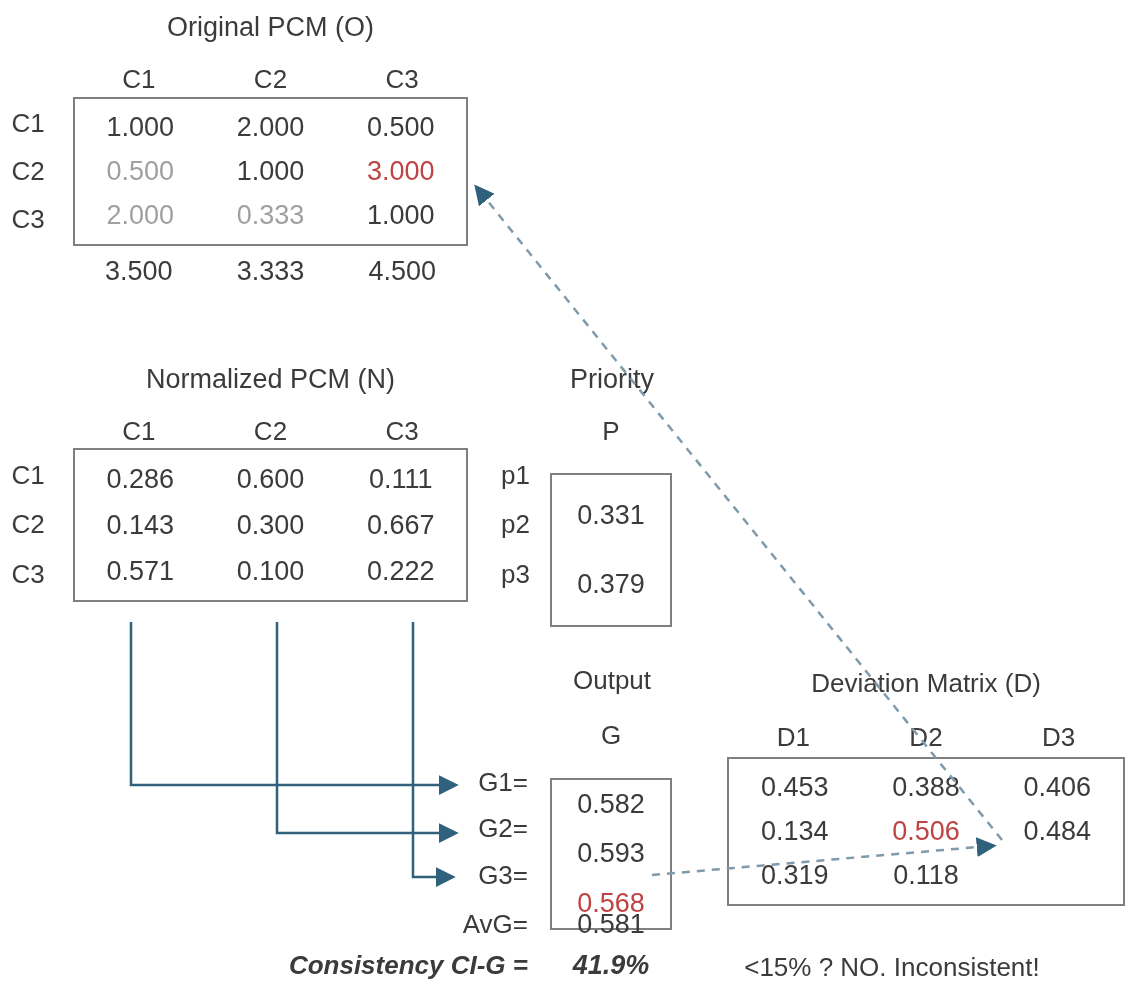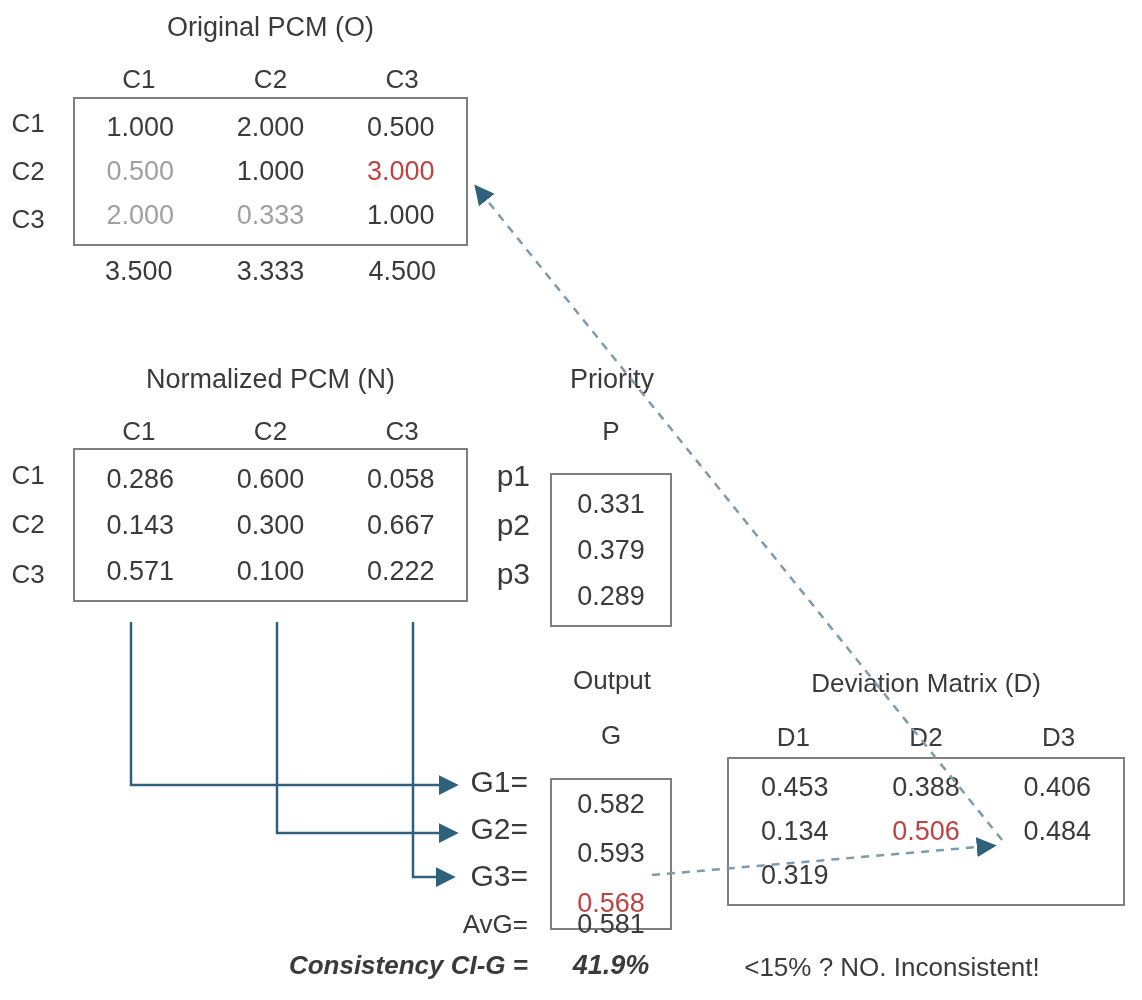--- a/index.html
+++ b/index.html
@@ -21,21 +21,21 @@
   .hdr-row span{text-align:center;align-self:center;}
   .hdr-one{position:absolute;display:flex;align-items:center;justify-content:center;font-size:26px;}
   .box{position:absolute;border:2px solid var(--border-gray);display:grid;
        grid-template-columns:repeat(3,1fr);grid-auto-rows:1fr;font-size:27px;box-sizing:border-box;padding:6px 0;}
   .box.one-col{grid-template-columns:1fr;margin-top:25px;}
   .cell{display:flex;align-items:center;justify-content:center;white-space:nowrap;}
   .muted{color:var(--muted-gray);}
   .red{color:var(--highlight-red);}
   .side-col{position:absolute;display:grid;grid-auto-rows:1fr;font-size:26px;box-sizing:border-box;padding:3px 0;}
   .side-col span{display:flex;align-items:center;justify-content:center;}
-  .label-col{position:absolute;display:grid;grid-auto-rows:1fr;font-size:30px;box-sizing:border-box;padding:6px 0;}
+  .label-col{position:absolute;display:grid;grid-auto-rows:1fr;font-size:26px;box-sizing:border-box;padding:6px 0;}
   .label-col span{display:flex;align-items:center;justify-content:flex-end;white-space:nowrap;}
   .line-label{position:absolute;display:flex;align-items:center;font-size:26px;white-space:nowrap;}
   .right{justify-content:flex-end;}
   .center{justify-content:center;}
   .bold{font-weight:bold;font-style:italic;}
   svg.overlay{position:absolute;left:0;top:0;z-index:10;pointer-events:none;}
   .solid-line{stroke:var(--arrow-teal);stroke-width:2.5;fill:none;}
   .dashed-line{stroke:var(--dashed-blue);stroke-width:2.5;fill:none;stroke-dasharray:8 7;}
 </style>
 </head>
@@ -85,21 +85,21 @@
 
   <div class="side-col" style="left:4px;top:448px;width:48px;height:154px">
     <span>C1</span>
     <span>C2</span>
     <span>C3</span>
   </div>
 
   <div class="box" style="left:73px;top:448px;width:395px;height:154px">
     <span class="cell">0.286</span>
     <span class="cell">0.600</span>
-    <span class="cell">0.058</span>
+    <span class="cell">0.111</span>
     <span class="cell">0.143</span>
     <span class="cell">0.300</span>
     <span class="cell">0.667</span>
     <span class="cell">0.571</span>
     <span class="cell">0.100</span>
     <span class="cell">0.222</span>
   </div>
 
   <div class="title" style="left:537px;top:364px;width:150px">Priority</div>
 
@@ -107,21 +107,20 @@
 
   <div class="label-col" style="left:478px;top:448px;width:52px;height:154px;padding:3px 0">
     <span>p1</span>
     <span>p2</span>
     <span>p3</span>
   </div>
 
   <div class="box one-col" style="left:550px;top:448px;width:122px;height:154px">
     <span class="cell">0.331</span>
     <span class="cell">0.379</span>
-    <span class="cell">0.289</span>
   </div>
 
   <div class="title" style="left:548px;top:665px;width:128px;font-size:26px">Output</div>
 
   <div class="hdr-one" style="left:550px;top:718px;width:122px;height:34px">G</div>
 
   <div class="label-col" style="left:418px;top:753px;width:110px;height:152px">
     <span>G1=</span>
     <span>G2=</span>
     <span>G3=</span>
@@ -148,20 +147,21 @@
   </div>
 
   <div class="box" style="left:727px;top:757px;width:398px;height:149px">
     <span class="cell">0.453</span>
     <span class="cell">0.388</span>
     <span class="cell">0.406</span>
     <span class="cell">0.134</span>
     <span class="cell red">0.506</span>
     <span class="cell">0.484</span>
     <span class="cell">0.319</span>
+    <span class="cell">0.118</span>
   </div>
 
   <div class="line-label center" style="left:692px;top:948px;width:400px;height:38px">&lt;15% ? NO. Inconsistent!</div>
 
   <svg class="overlay" width="1142" height="1000" viewBox="0 0 1142 1000">
     <defs>
       <marker id="ah" markerWidth="8" markerHeight="8" refX="0.5" refY="4" orient="auto" markerUnits="strokeWidth">
         <path d="M0,0 L8,4 L0,8 Z" fill="#2f607c"></path>
       </marker>
     </defs>

